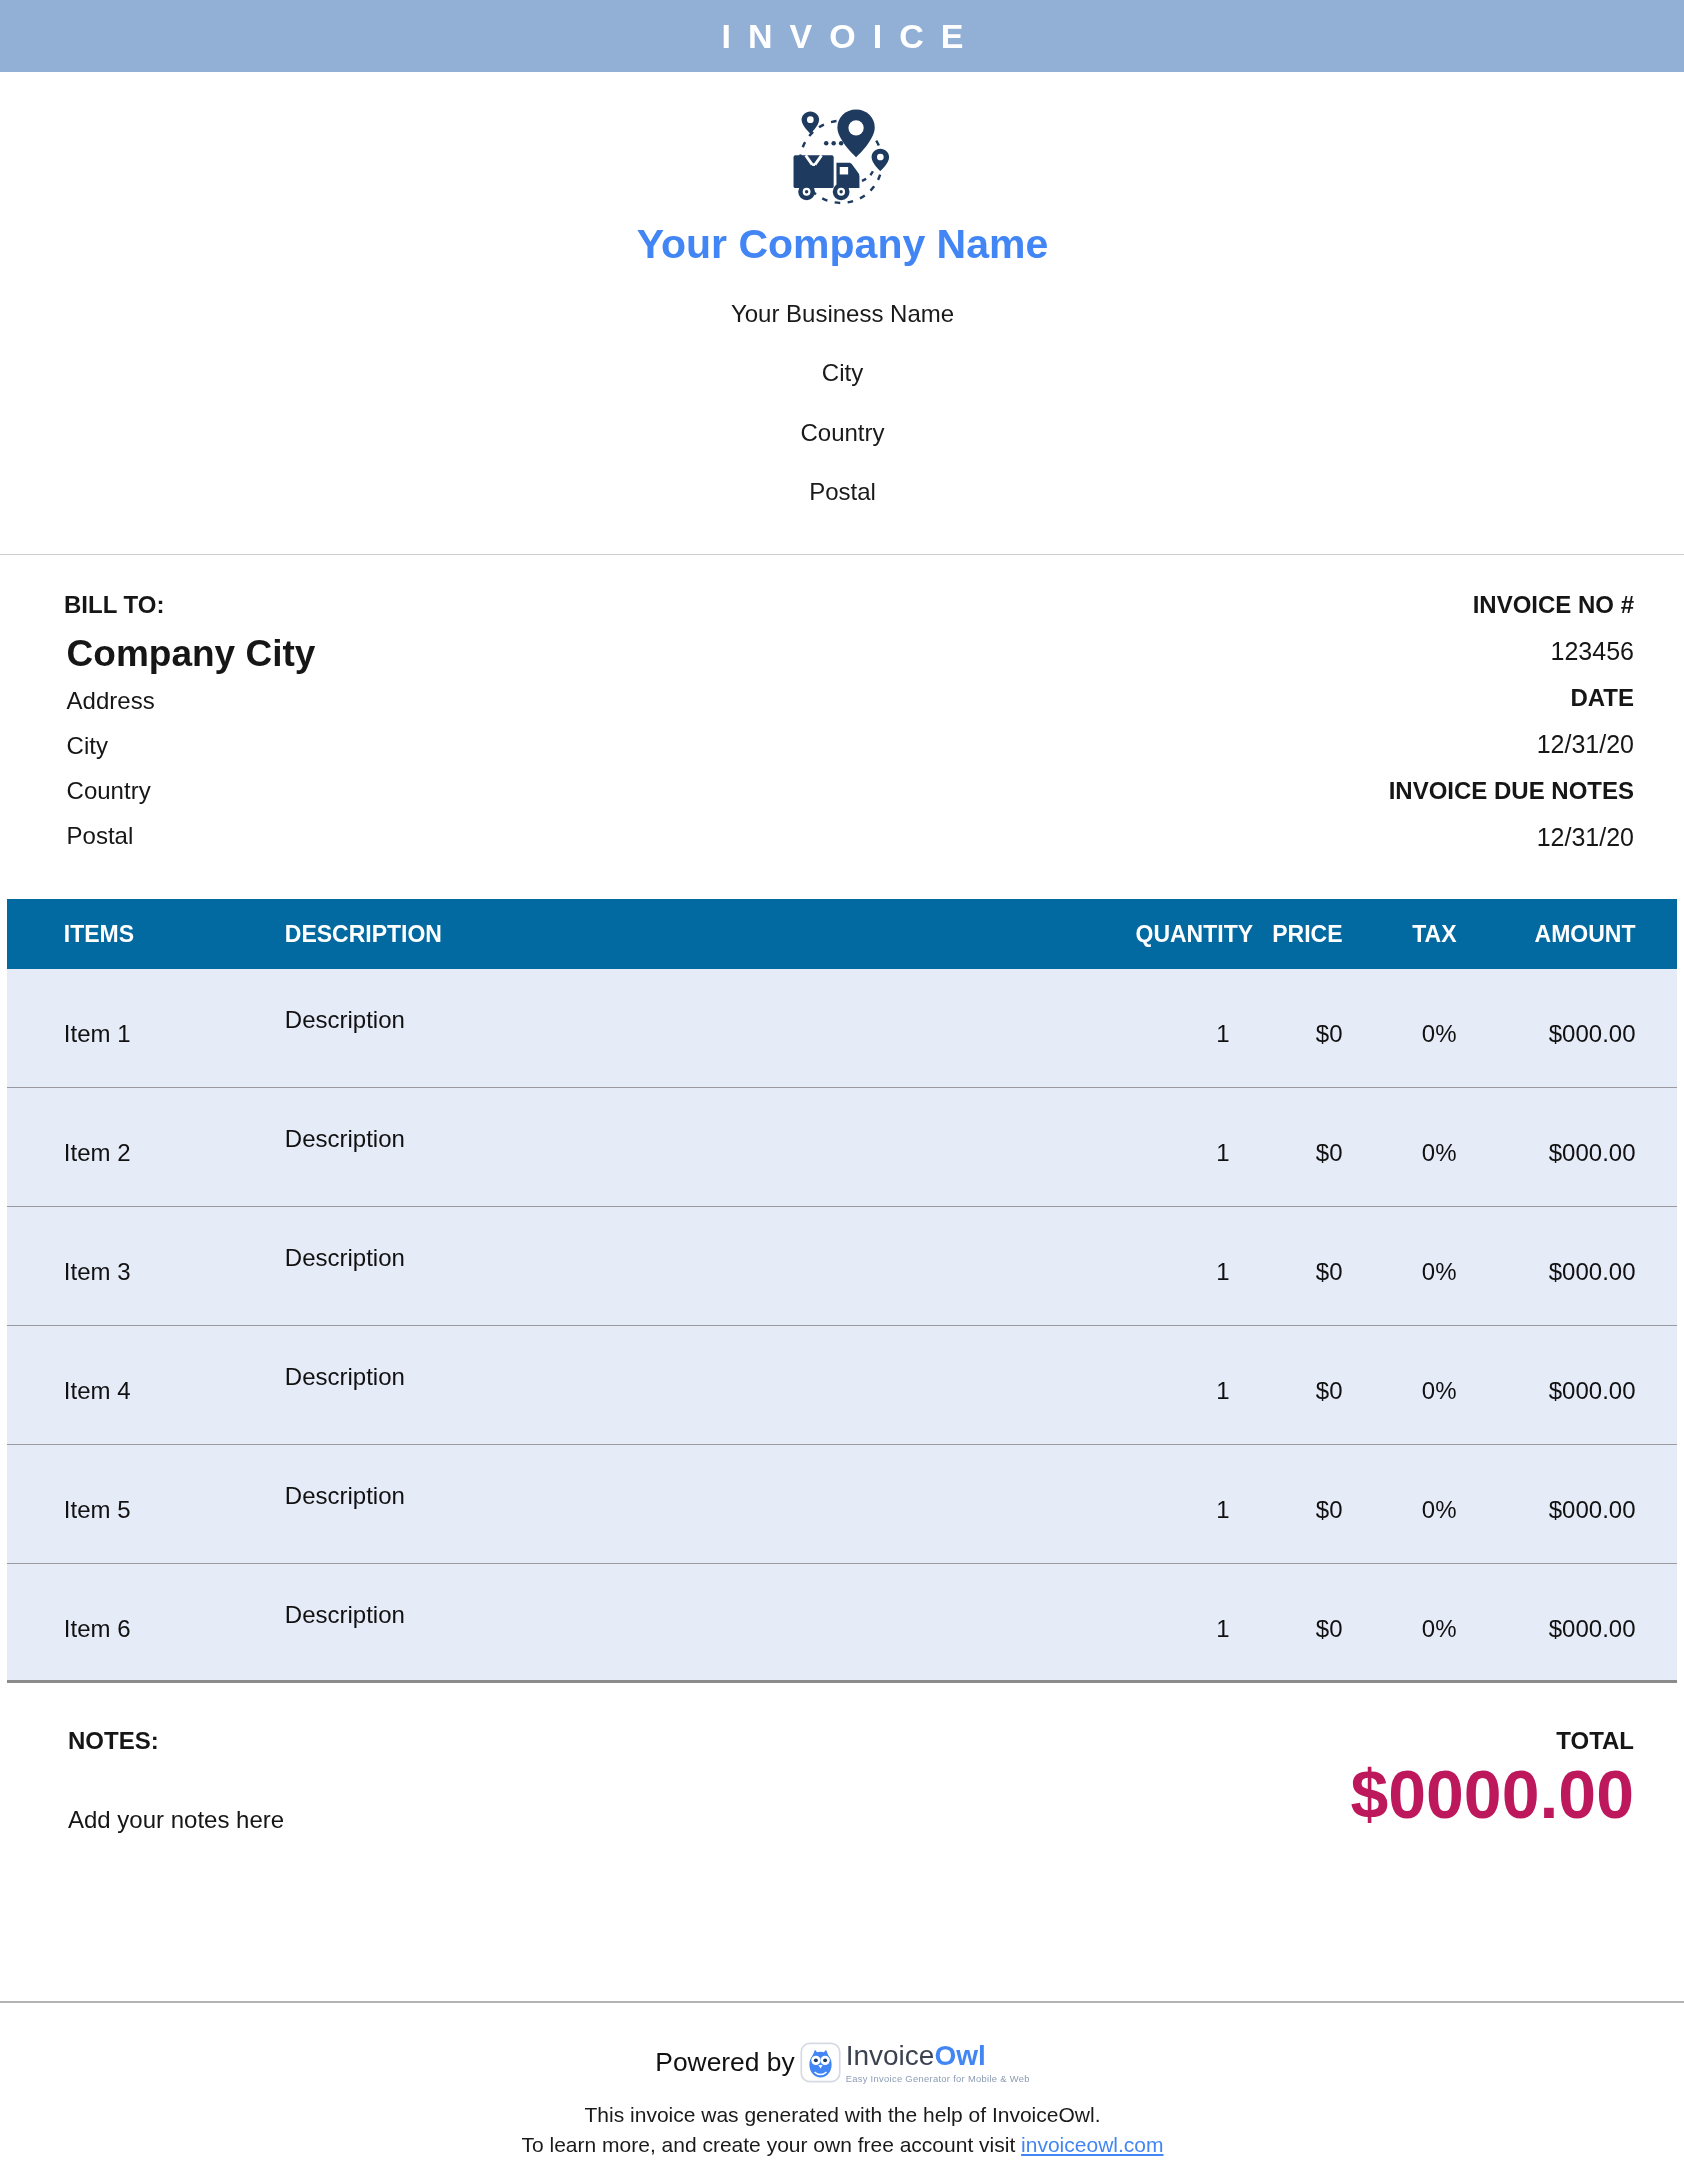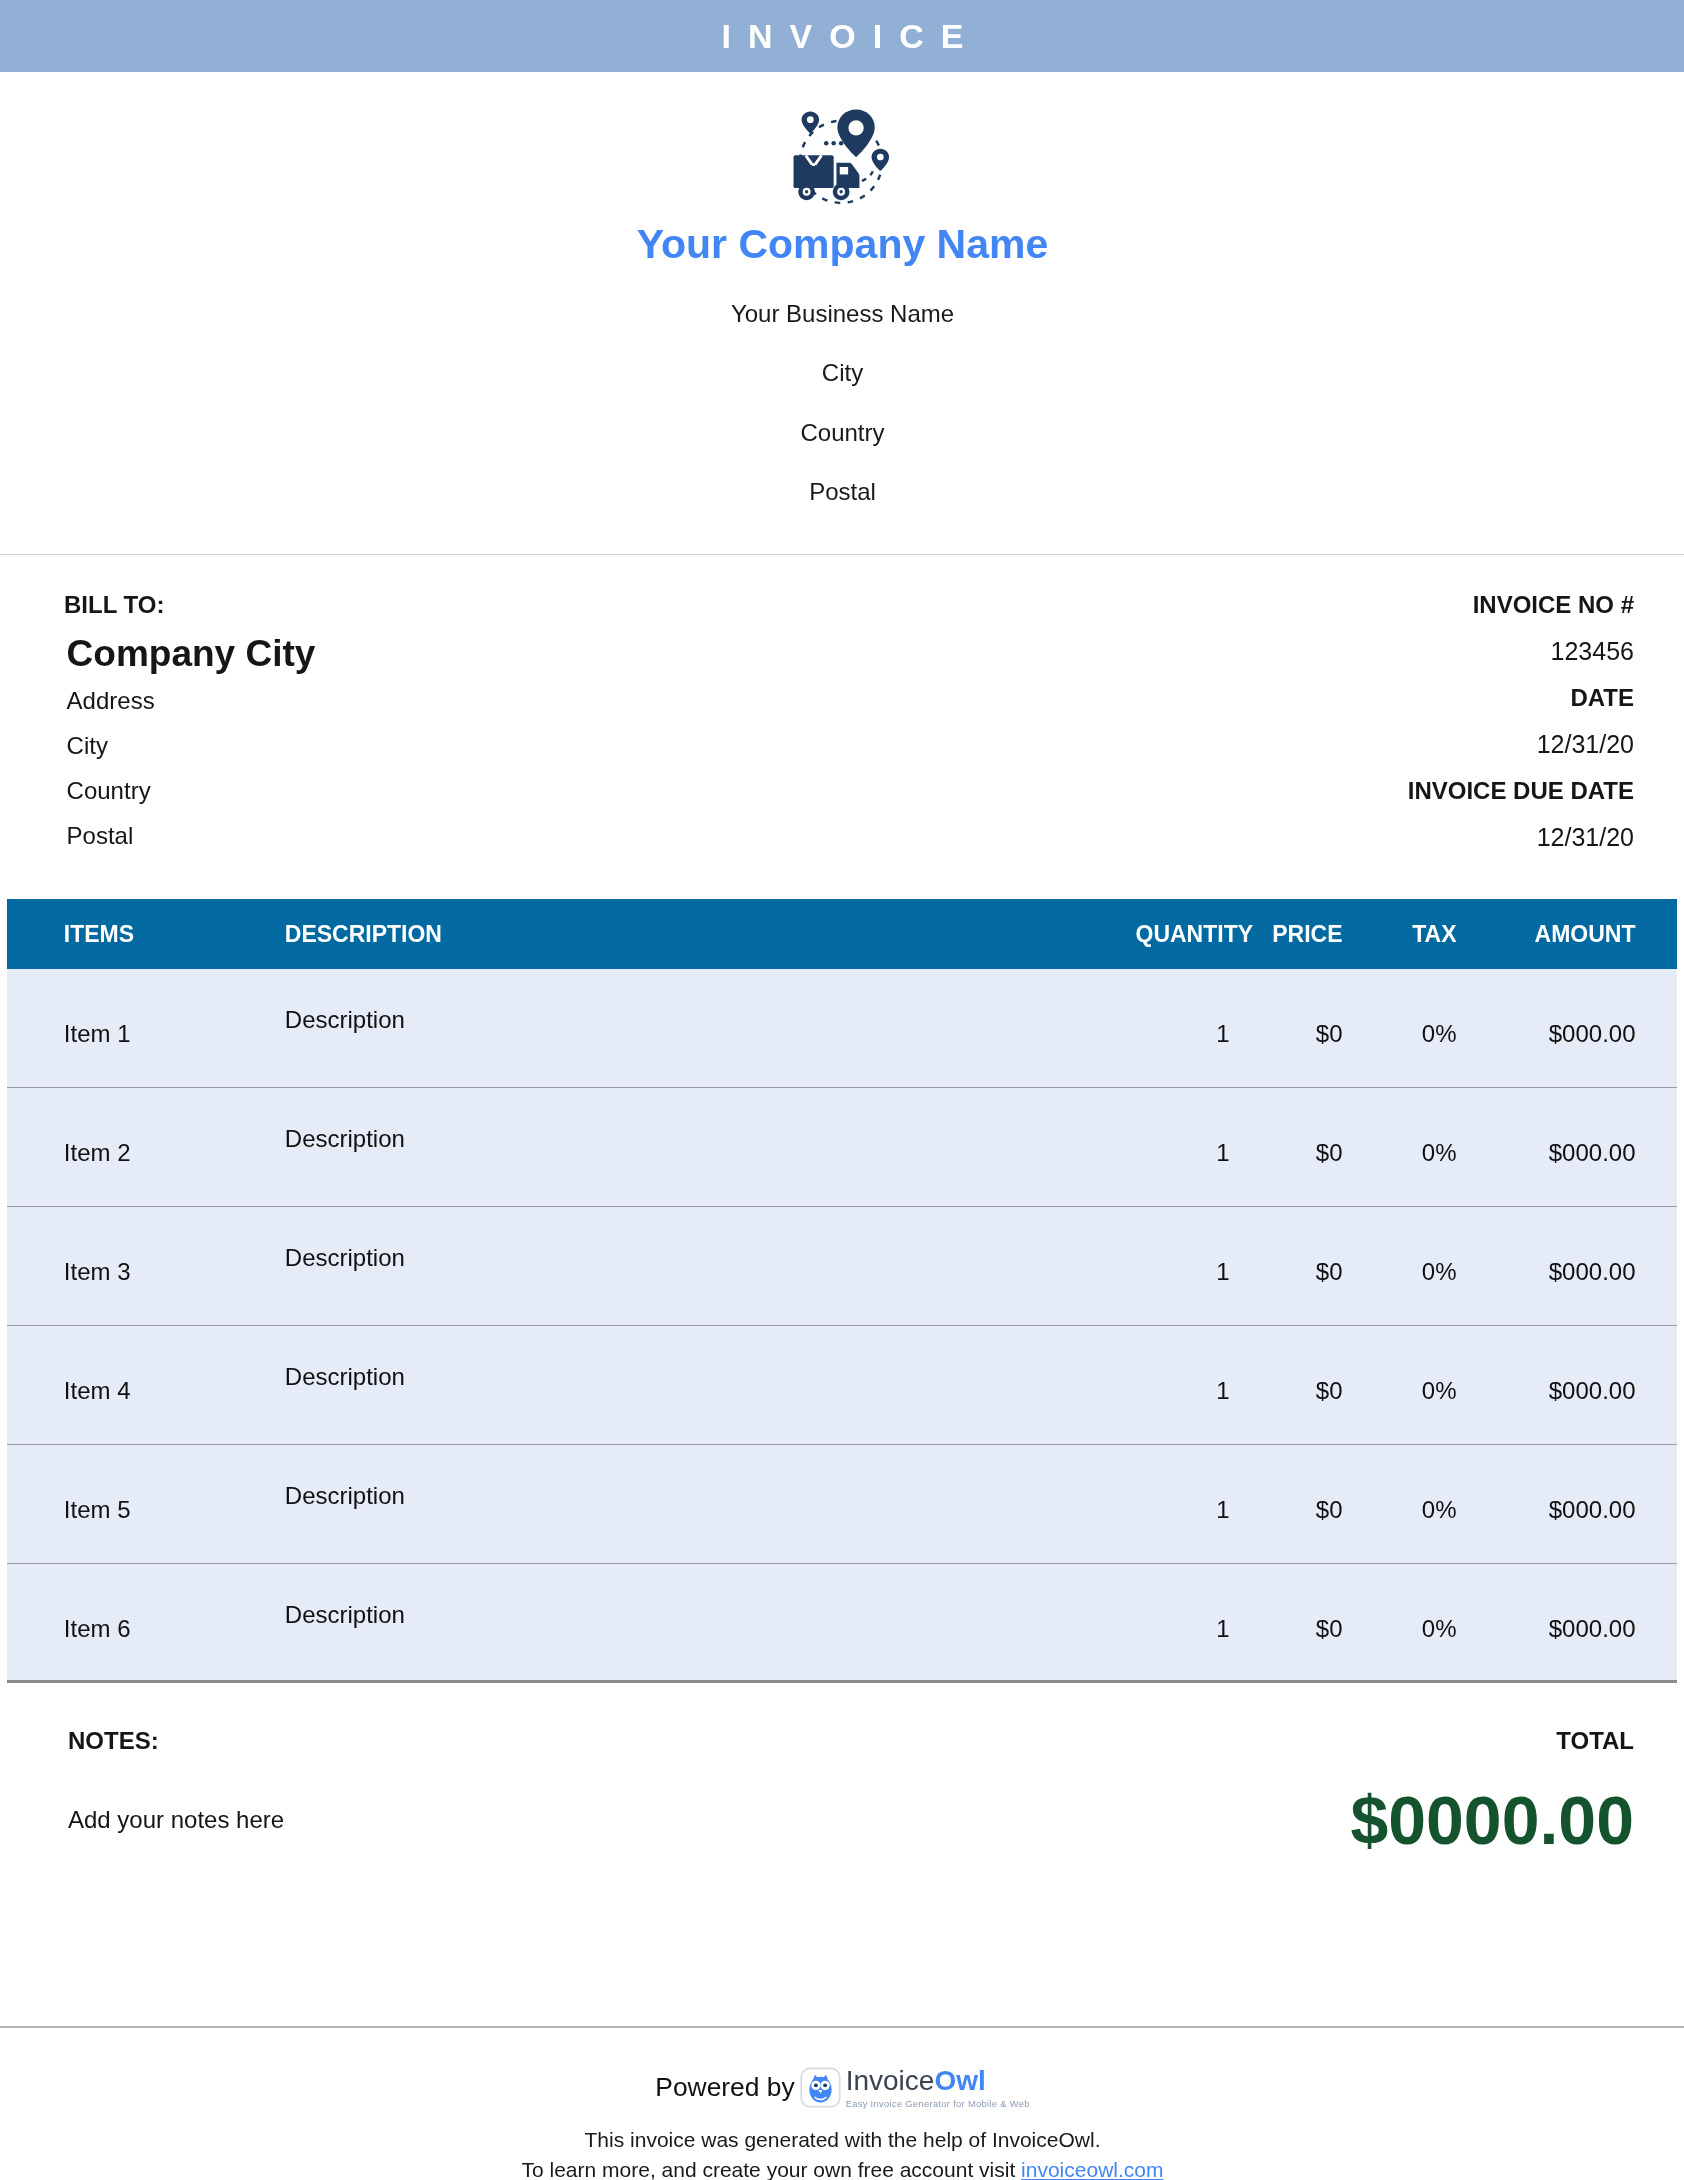--- a/index.html
+++ b/index.html
@@ -37,21 +37,21 @@
   .trow:last-child { border-bottom: 3.4px solid #8b8b8b; }
   .cell { font-size: 24px; color: #111; padding-top: 51px; }
   .cell.c-desc { padding-top: 37px; }
 
   
   .notes-total { display: flex; justify-content: space-between; padding: 44px 51px 0 68px; }
   .notes-label { font-size: 24px; font-weight: bold; }
   .notes-text { font-size: 24px; margin-top: 51px; }
   .total-block { text-align: right; }
   .total-label { font-size: 24px; font-weight: bold; }
-  .total-amount { color: #14532d; font-size: 68px; font-weight: bold; margin-top: 26px; }
+  .total-amount { color: #be185d; font-size: 68px; font-weight: bold; margin-top: 0; }
 
   
   .footer-divider { border: none; border-top: 2.6px solid #b3b3b3; margin-top: 167px; }
   .powered { display: flex; align-items: center; justify-content: center; gap: 5px; margin-top: 39px; }
   .powered-label { font-size: 26.4px; color: #111; }
   .owl-badge { width: 41px; height: 41px; }
   .owl-wordmark { display: flex; flex-direction: column; line-height: 1; }
   .owl-wordline { font-size: 28px; }
   .owl-word-invoice { color: #3c4350; }
   .owl-word-owl { color: #4285F4; font-weight: bold; }
@@ -121,21 +121,21 @@
       <div class="billto-line">Address</div>
       <div class="billto-line">City</div>
       <div class="billto-line">Country</div>
       <div class="billto-line">Postal</div>
     </div>
     <div class="invoice-meta">
       <div class="meta-label">INVOICE NO #</div>
       <div class="meta-value">123456</div>
       <div class="meta-label">DATE</div>
       <div class="meta-value">12/31/20</div>
-      <div class="meta-label">INVOICE DUE DATE</div>
+      <div class="meta-label">INVOICE DUE NOTES</div>
       <div class="meta-value">12/31/20</div>
     </div>
   </section>
 
   <section class="items-table">
     <div class="thead">
       <div class="th">ITEMS</div>
       <div class="th">DESCRIPTION</div>
       <div class="th num">QUANTITY</div>
       <div class="th num">PRICE</div>

